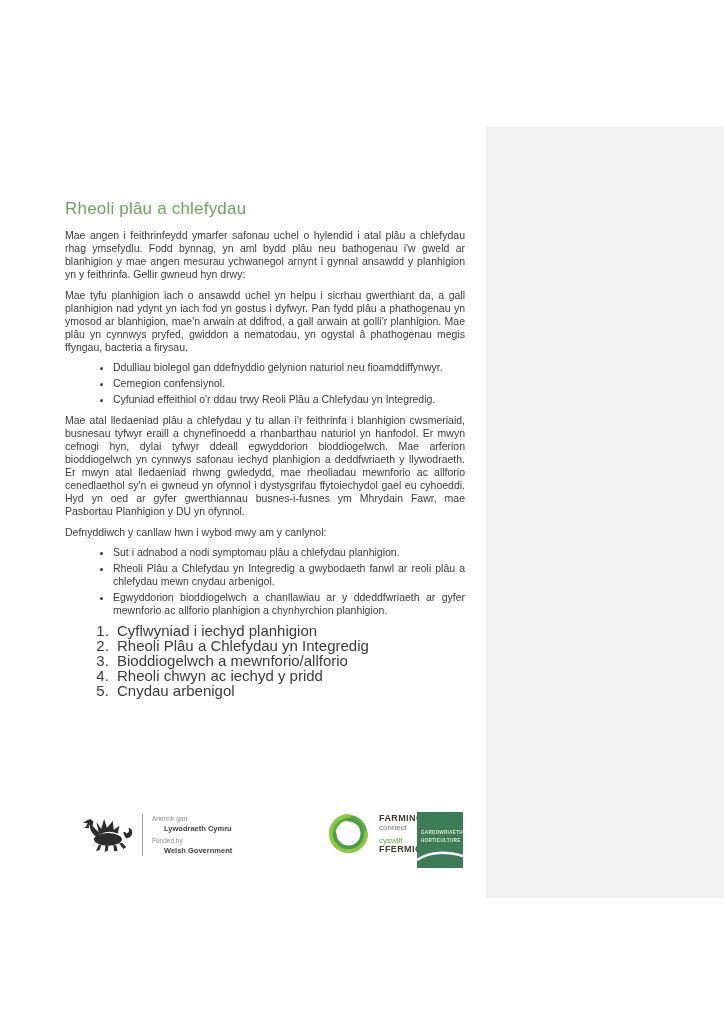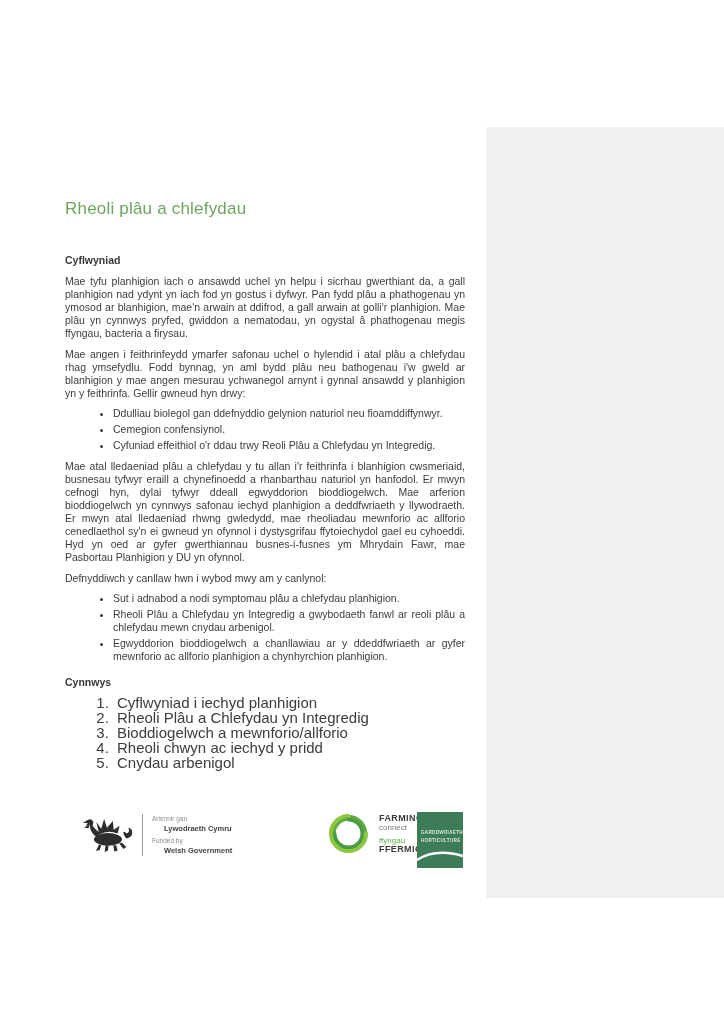--- a/index.html
+++ b/index.html
@@ -58,43 +58,41 @@
   .hort-badge svg{width:46px;height:56px;display:block;}
 </style>
 </head>
 <body>
 
 <div class="side-panel"></div>
 
 <div class="content">
   <h1 class="doc-title">Rheoli plâu a chlefydau</h1>
 
-  <div class="section-heading">Cyflwyniad</div>
+
+  <p class="body-text">Mae angen i feithrinfeydd ymarfer safonau uchel o hylendid i atal plâu a chlefydau rhag ymsefydlu. Fodd bynnag, yn aml bydd plâu neu bathogenau i'w gweld ar blanhigion y mae angen mesurau ychwanegol arnynt i gynnal ansawdd y planhigion yn y feithrinfa. Gellir gwneud hyn drwy:</p>
 
   <p class="body-text">Mae tyfu planhigion iach o ansawdd uchel yn helpu i sicrhau gwerthiant da, a gall planhigion nad ydynt yn iach fod yn gostus i dyfwyr. Pan fydd plâu a phathogenau yn ymosod ar blanhigion, mae'n arwain at ddifrod, a gall arwain at golli'r planhigion. Mae plâu yn cynnwys pryfed, gwiddon a nematodau, yn ogystal â phathogenau megis ffyngau, bacteria a firysau.</p>
-
-  <p class="body-text">Mae angen i feithrinfeydd ymarfer safonau uchel o hylendid i atal plâu a chlefydau rhag ymsefydlu. Fodd bynnag, yn aml bydd plâu neu bathogenau i'w gweld ar blanhigion y mae angen mesurau ychwanegol arnynt i gynnal ansawdd y planhigion yn y feithrinfa. Gellir gwneud hyn drwy:</p>
 
   <ul class="bullet-list">
     <li>Ddulliau biolegol gan ddefnyddio gelynion naturiol neu fioamddiffynwyr.</li>
     <li>Cemegion confensiynol.</li>
     <li>Cyfuniad effeithiol o'r ddau trwy Reoli Plâu a Chlefydau yn Integredig.</li>
   </ul>
 
   <p class="body-text">Mae atal lledaeniad plâu a chlefydau y tu allan i'r feithrinfa i blanhigion cwsmeriaid, busnesau tyfwyr eraill a chynefinoedd a rhanbarthau naturiol yn hanfodol. Er mwyn cefnogi hyn, dylai tyfwyr ddeall egwyddorion bioddiogelwch. Mae arferion bioddiogelwch yn cynnwys safonau iechyd planhigion a deddfwriaeth y llywodraeth. Er mwyn atal lledaeniad rhwng gwledydd, mae rheoliadau mewnforio ac allforio cenedlaethol sy'n ei gwneud yn ofynnol i dystysgrifau ffytoiechydol gael eu cyhoeddi. Hyd yn oed ar gyfer gwerthiannau busnes-i-fusnes ym Mhrydain Fawr, mae Pasbortau Planhigion y DU yn ofynnol.</p>
 
   <p class="body-text">Defnyddiwch y canllaw hwn i wybod mwy am y canlynol:</p>
 
   <ul class="bullet-list">
     <li>Sut i adnabod a nodi symptomau plâu a chlefydau planhigion.</li>
     <li>Rheoli Plâu a Chlefydau yn Integredig a gwybodaeth fanwl ar reoli plâu a chlefydau mewn cnydau arbenigol.</li>
     <li>Egwyddorion bioddiogelwch a chanllawiau ar y ddeddfwriaeth ar gyfer mewnforio ac allforio planhigion a chynhyrchion planhigion.</li>
   </ul>
 
-  <div class="section-heading contents">Cynnwys</div>
 
   <ol class="numbered-list">
     <li>Cyflwyniad i iechyd planhigion</li>
     <li>Rheoli Plâu a Chlefydau yn Integredig</li>
     <li>Bioddiogelwch a mewnforio/allforio</li>
     <li>Rheoli chwyn ac iechyd y pridd</li>
     <li>Cnydau arbenigol</li>
   </ol>
 </div>
 
@@ -129,21 +127,21 @@
         <g fill="none" stroke-linecap="round">
           <circle cx="24" cy="24" r="16" stroke="#5fad41" stroke-width="6"></circle>
           <path d="M24,6 a18,18 0 1,0 18,18" stroke="#8dc63f" stroke-width="4"></path>
           <path d="M24,10 a14,14 0 1,1 -14,14" stroke="#4c9a44" stroke-width="3.5"></path>
         </g>
       </svg>
     </span>
     <span class="fc-text">
       <div class="fc-farming">FARMING</div>
       <div class="fc-connect">connect</div>
-      <div class="fc-cyswllt">ffyngau</div>
+      <div class="fc-cyswllt">cyswllt</div>
       <div class="fc-ffermio">FFERMIO</div>
     </span>
   </div>
 
   <div class="hort-badge">
     <svg viewBox="0 0 46 56" aria-hidden="true">
       <rect width="46" height="56" fill="#3c7d58"></rect>
       <text x="4" y="22" font-size="4.6" font-weight="bold" fill="#d9e8da" letter-spacing="0.3" font-family="Liberation Sans, sans-serif">GARDDWRIAETH</text>
       <text x="4" y="30" font-size="4.6" font-weight="bold" fill="#d9e8da" letter-spacing="0.3" font-family="Liberation Sans, sans-serif">HORTICULTURE</text>
       <path d="M0,48 Q18,36 46,44" stroke="#ffffff" stroke-width="2.5" fill="none"></path>

